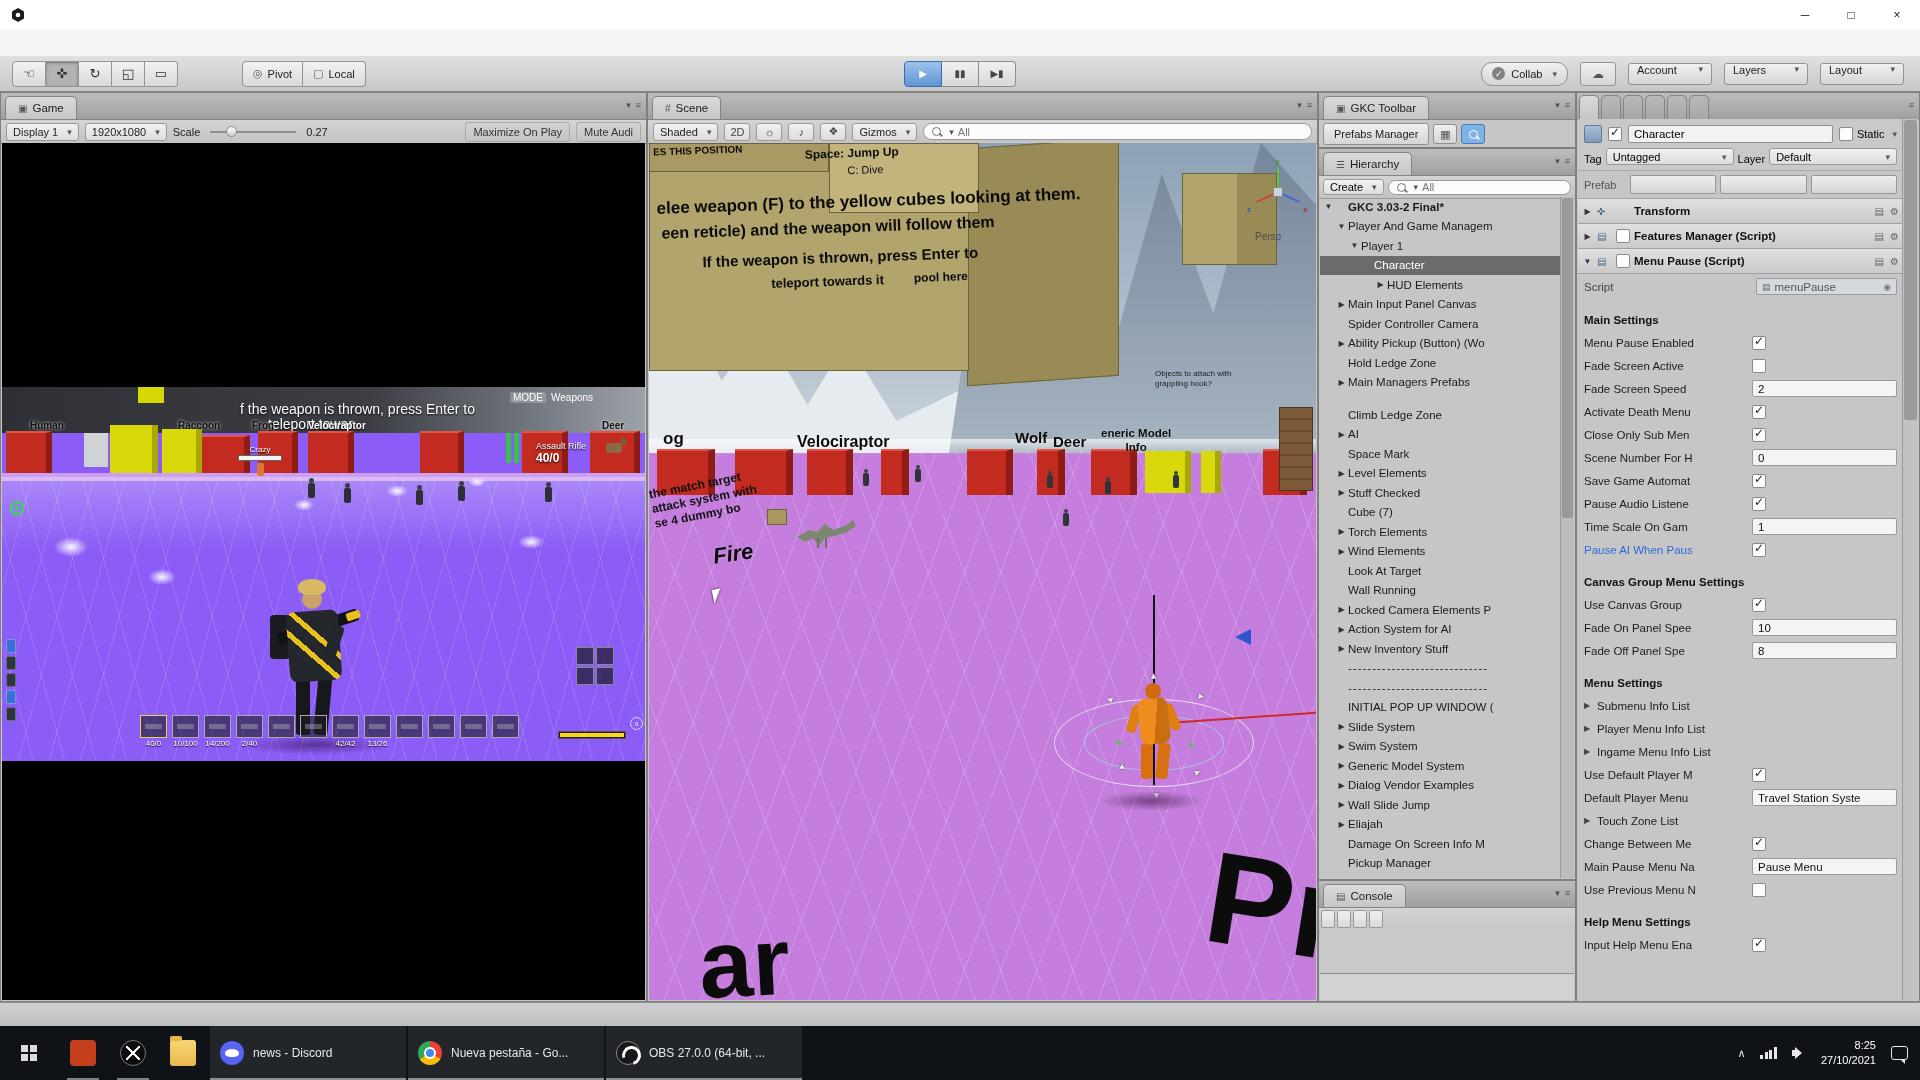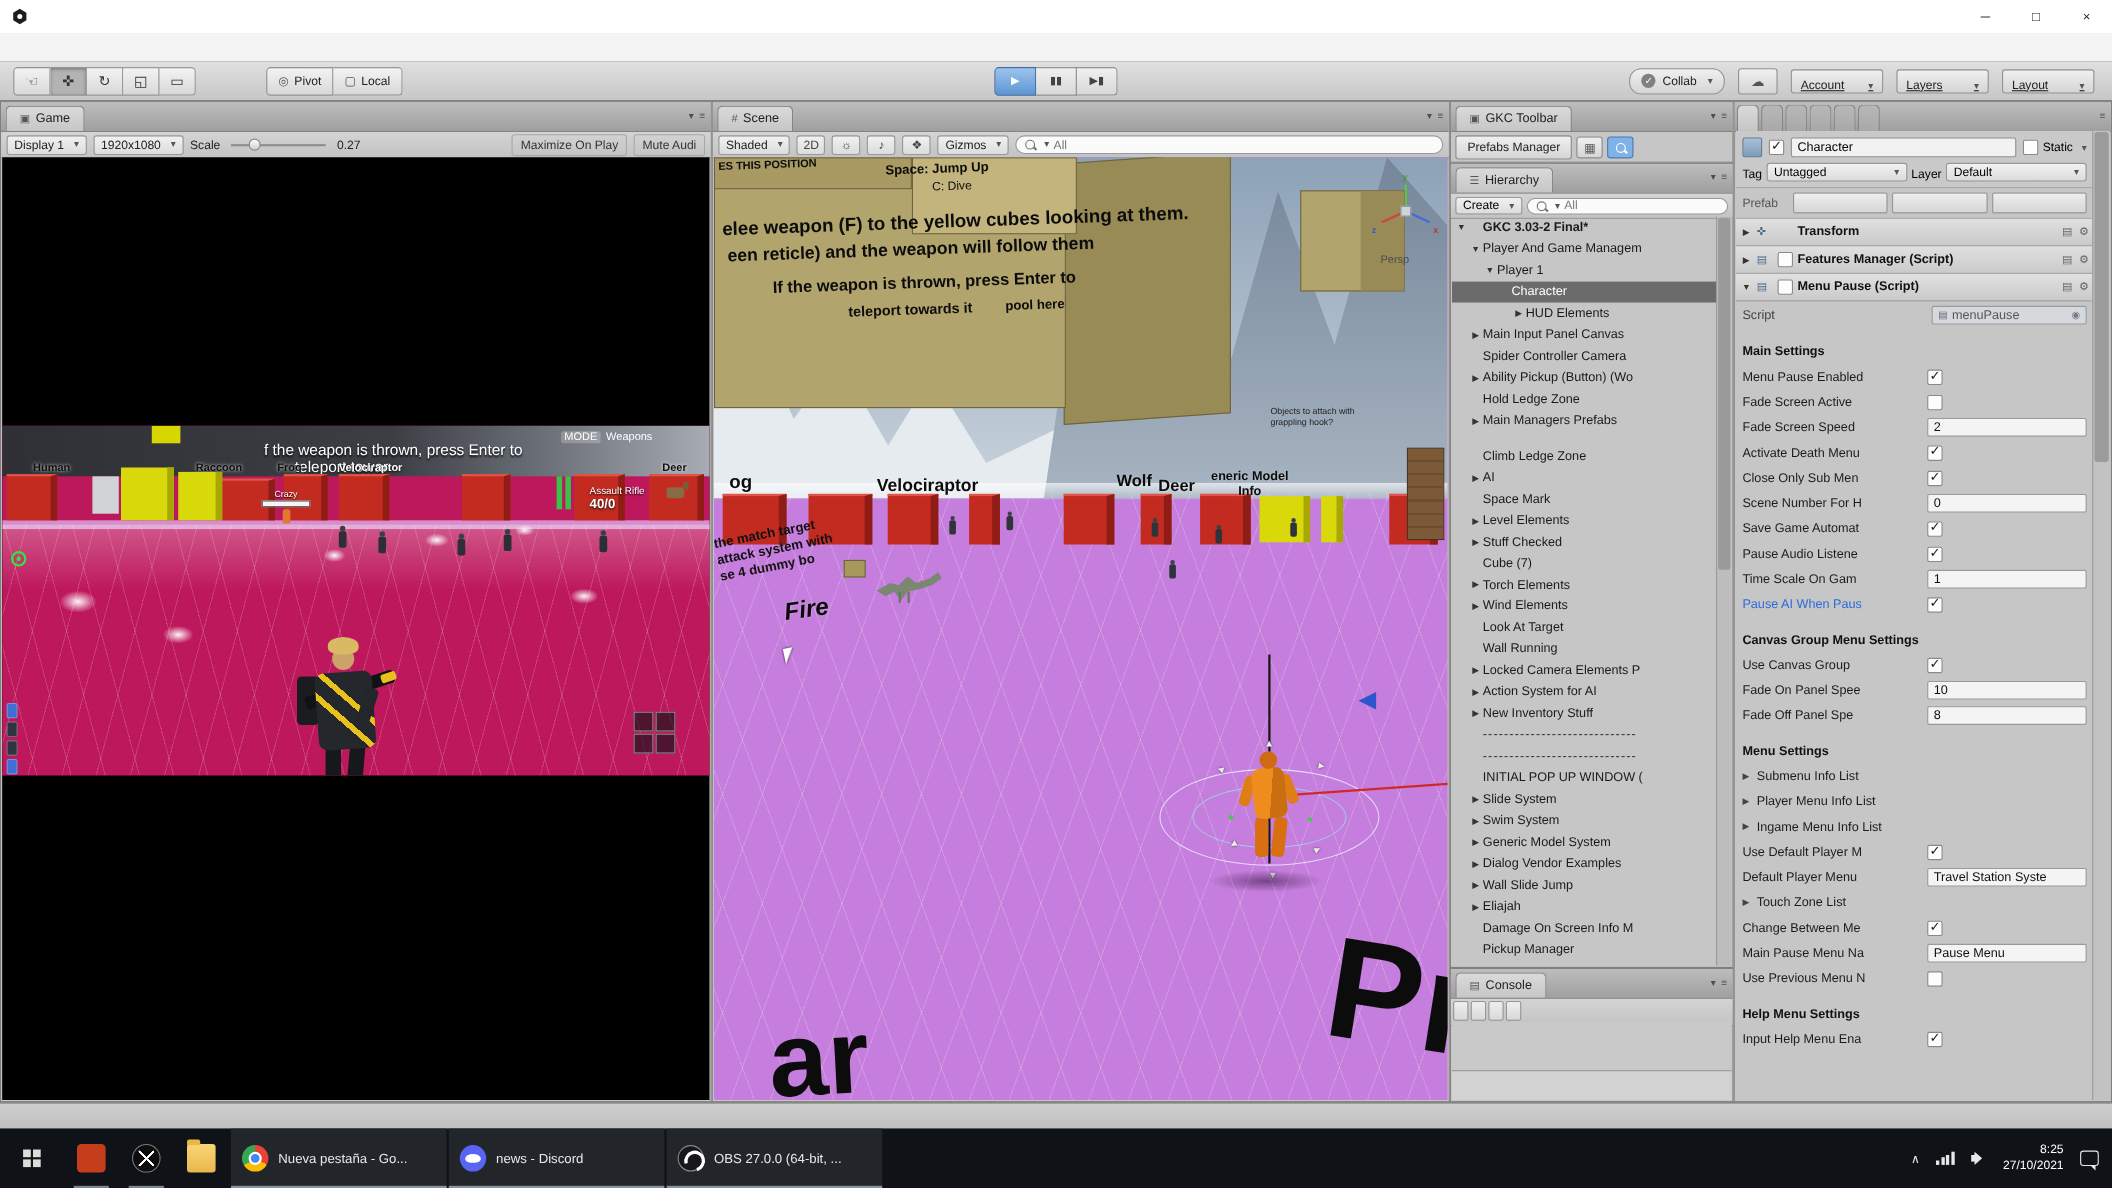--- a/index.html
+++ b/index.html
@@ -28,21 +28,21 @@
   .pl-ic{font-size:11px;color:#555;}
   .play-group{position:absolute;left:50%;transform:translateX(-50%);display:flex;}
   .pbtn{width:36px;height:24px;border:1px solid #8e8e8e;border-left-width:0;background:linear-gradient(#f0f0f0,#d8d8d8);display:flex;align-items:center;justify-content:center;font-size:10px;color:#444;}
   .play-group .pbtn:first-child{border-left-width:1px;border-radius:4px 0 0 4px;}
   .play-group .pbtn:last-child{border-radius:0 4px 4px 0;}
   .pbtn.active{background:linear-gradient(#9cc4ec,#5d95d3);border-color:#3c6ca6;color:#fff;}
   .tb-right{margin-left:auto;display:flex;align-items:center;gap:12px;margin-right:16px;}
   .collab-btn{height:22px;border:1px solid #949494;border-radius:11px;padding:0 10px;display:flex;gap:6px;align-items:center;background:linear-gradient(#f0f0f0,#d5d5d5);font-size:11px;color:#222;}
   .collab-check{width:13px;height:13px;border-radius:50%;background:#808080;color:#fff;font-size:9px;display:flex;align-items:center;justify-content:center;}
   .cloud-btn{width:34px;height:22px;border:1px solid #949494;border-radius:3px;background:linear-gradient(#f0f0f0,#d5d5d5);display:flex;align-items:center;justify-content:center;font-size:12px;color:#555;}
-  .dd-btn{height:22px;min-width:84px;border:1px solid #949494;background:linear-gradient(#f0f0f0,#d5d5d5);display:flex;justify-content:space-between;align-items:flex-end;padding:0 8px;font-size:11px;border-radius:3px;color:#222;box-sizing:border-box;text-decoration:underline;}
+  .dd-btn{height:22px;min-width:84px;border:1px solid #949494;background:linear-gradient(#f0f0f0,#d5d5d5);display:flex;justify-content:space-between;align-items:flex-start;padding:0 8px;font-size:11px;border-radius:3px;color:#222;box-sizing:border-box;}
   .dda{font-size:9px;color:#555;margin-left:4px;}
   
   .workspace{position:absolute;top:92px;left:0;width:1920px;height:910px;background:#555;}
   .panel{position:absolute;background:#c6c6c6;border:1px solid #7f7f7f;box-sizing:border-box;}
   .tabstrip{height:26px;background:linear-gradient(#bdbdbd,#9f9f9f);border-bottom:1px solid #848484;display:flex;align-items:flex-end;position:relative;}
   .tab{height:23px;margin-left:4px;padding:0 12px;font-size:11.5px;color:#222;background:linear-gradient(#dadada,#c6c6c6);border:1px solid #848484;border-bottom:none;border-radius:5px 5px 0 0;display:flex;align-items:center;gap:5px;box-sizing:border-box;}
   .tab-ic{font-size:10px;color:#555;}
   .strip-ic{position:absolute;right:5px;top:7px;font-size:9px;color:#4d4d4d;display:flex;gap:5px;}
   .itab{height:23px;margin-left:2px;padding:0 9px;font-size:11px;color:#222;background:linear-gradient(#b8b8b8,#a8a8a8);border:1px solid #848484;border-bottom:none;border-radius:5px 5px 0 0;display:flex;align-items:center;}
   .itab.active{background:linear-gradient(#dadada,#c6c6c6);}
@@ -53,21 +53,21 @@
   .icbtn{width:26px;height:18px;border:1px solid #999;background:linear-gradient(#f1f1f1,#dcdcdc);display:flex;align-items:center;justify-content:center;font-size:11px;color:#444;border-radius:3px;box-sizing:border-box;}
   .slider{width:86px;height:2px;background:#8f8f8f;position:relative;margin:0 4px;}
   .knob{position:absolute;left:16px;top:-5px;width:11px;height:11px;border-radius:50%;background:linear-gradient(#fdfdfd,#cfcfcf);border:1px solid #8a8a8a;box-sizing:border-box;}
   .search{height:17px;border:1px solid #999;border-radius:9px;background:#fbfbfb;display:flex;align-items:center;padding:0 8px;gap:4px;color:#777;font-size:11px;box-sizing:border-box;}
   .mag{width:7px;height:7px;border:1.5px solid #777;border-radius:50%;position:relative;flex:none;}
   .mag::after{content:"";position:absolute;left:6px;top:6px;width:4px;height:1.5px;background:#777;transform:rotate(45deg);}
   .spacer{flex:1;}
   
   .game-panel{left:0;top:0;width:647px;height:910px;}
   .game-content{position:absolute;top:50px;left:1px;right:1px;bottom:1px;background:#000;overflow:hidden;}
-  .gframe{position:absolute;left:0;top:244px;width:645px;height:318px;background:#be185d;overflow:hidden;}
+  .gframe{position:absolute;left:0;top:244px;width:645px;height:374px;background:#8b5cf6;overflow:hidden;padding-left:24px;}
   .g-top{position:absolute;top:0;left:0;right:0;height:46px;background:linear-gradient(90deg,#2e3036 0%,#3c3e44 55%,#6f747c 78%,#a8adb5 100%);}
   .g-grid{position:absolute;top:90px;left:0;right:0;bottom:0;background:linear-gradient(rgba(255,255,255,.28),rgba(255,255,255,0) 26%),repeating-linear-gradient(75deg,rgba(255,255,255,.15) 0 1px,transparent 1px 30px),repeating-linear-gradient(-75deg,rgba(255,255,255,.15) 0 1px,transparent 1px 30px);}
   .g-horizon{position:absolute;top:86px;height:8px;left:0;right:0;background:#e2b5f1;opacity:.75;}
   .compass{position:absolute;top:4px;left:0;right:0;height:14px;font-size:11px;color:#eee;}
   .compass span{position:absolute;}
   .compass span:nth-child(1){left:182px;}
   .compass span:nth-child(2){left:246px;font-size:9px;top:2px;}
   .compass span:nth-child(3){left:314px;}
   .g-mode{position:absolute;top:5px;left:508px;display:flex;gap:5px;font-size:10px;color:#fff;}
   .g-mode .m1{background:rgba(255,255,255,.22);padding:0 3px;border-radius:2px;}
@@ -1219,27 +1219,27 @@
     <div class="task-ic ppt open">
         <span class="ti"></span>
       </div>
     <div class="task-ic xbox open">
         <span class="ti"></span>
       </div>
     <div class="task-ic folder">
         <span class="ti"></span>
       </div>
     <span style="display:flex;">
+        <div class="task-app open ic-discord">
+        <span class="ta-icon"></span>
+        <span class="ta-label">news - Discord</span>
+      </div>
         <div class="task-app open ic-chrome">
         <span class="ta-icon"></span>
         <span class="ta-label">Nueva pestaña - Go...</span>
-      </div>
-        <div class="task-app open ic-discord">
-        <span class="ta-icon"></span>
-        <span class="ta-label">news - Discord</span>
       </div>
         <div class="task-app open ic-obs">
         <span class="ta-icon"></span>
         <span class="ta-label">OBS 27.0.0 (64-bit, ...</span>
       </div>
       </span>
     <div class="tray">
       <span class="tr-chev">∧</span>
       <span class="sig">
           <b></b>

